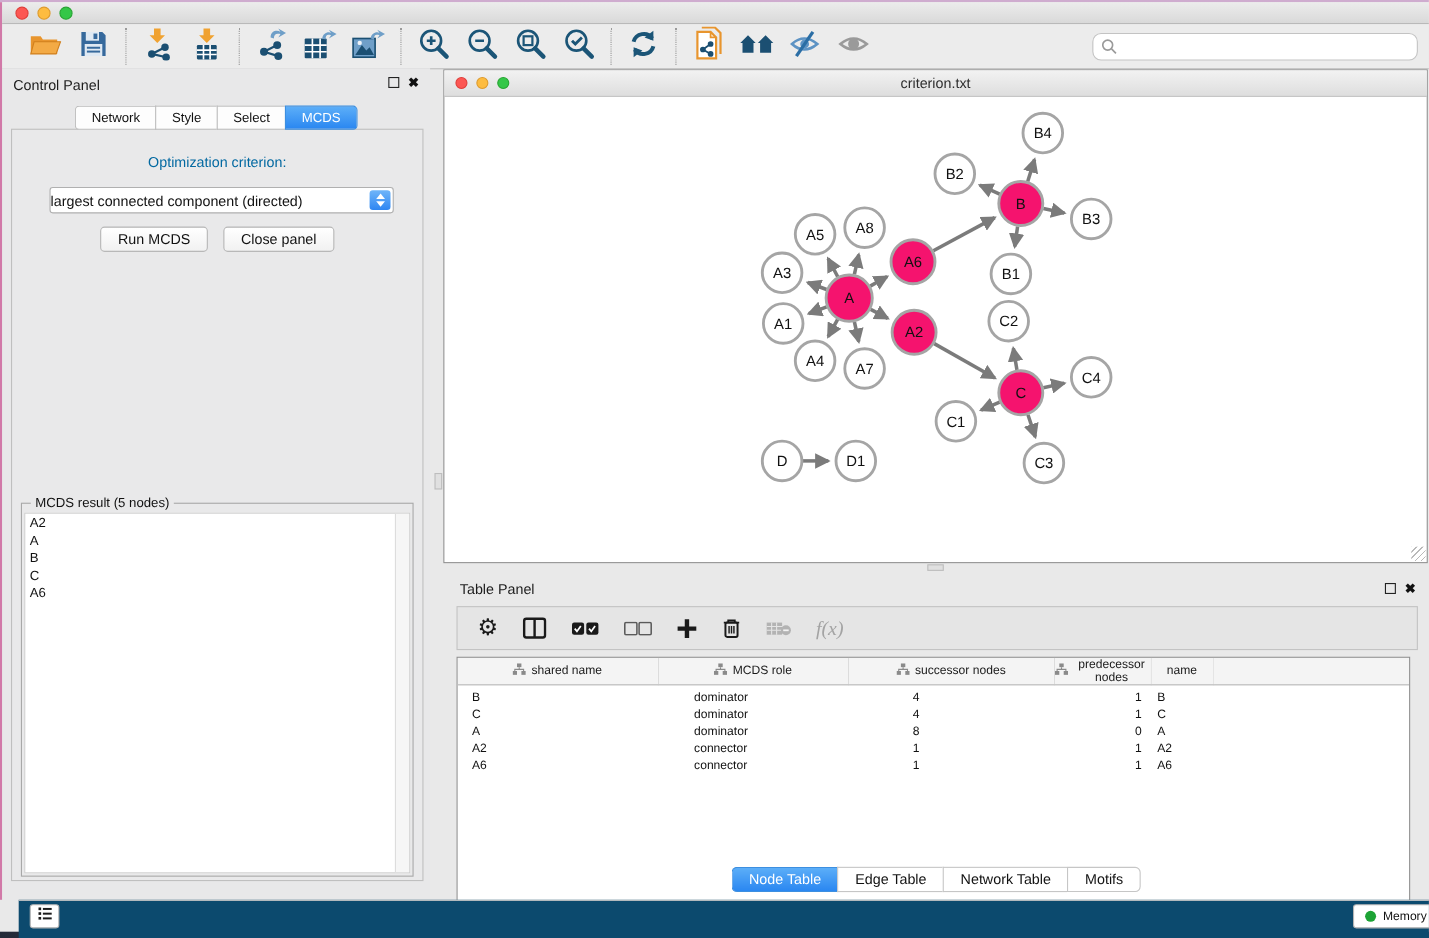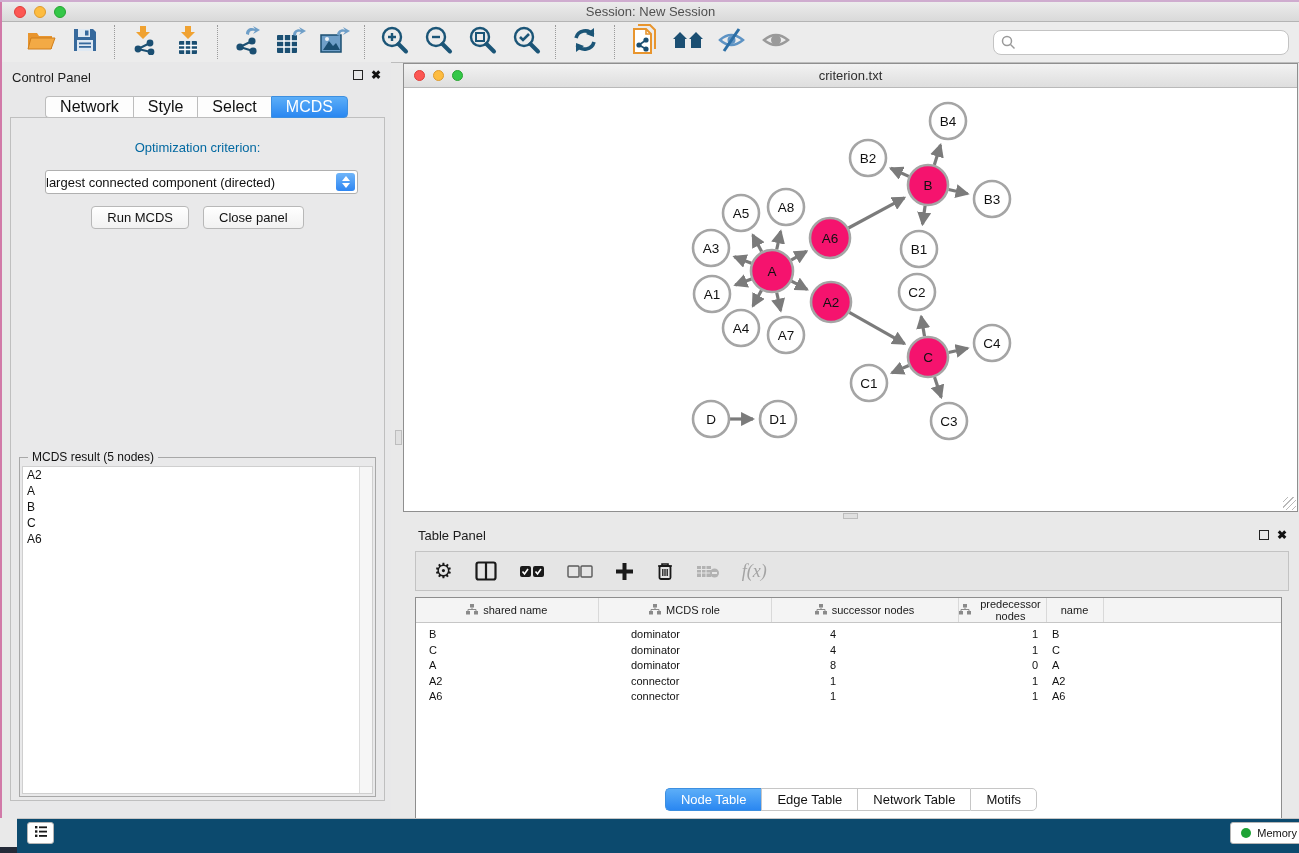--- a/index.html
+++ b/index.html
@@ -35,21 +35,21 @@
   .search-glass { position:absolute; left:8px; top:5px; }
 
   
   .control-panel { position:absolute; left:2px; top:62px; width:389px; height:756px; background:#e8e8e9; }
   .cp-header { position:absolute; left:0; top:0; right:0; height:30px; display:flex; align-items:center; }
   .cp-title { margin-left:10px; font-size:13px; color:#1c1c1c; }
   .panel-ctl { position:absolute; top:8px; display:flex; align-items:center; gap:8px; }
   .float-box { width:10px; height:10px; border:1.5px solid #222; display:inline-block; }
   .close-x { font-size:12px; font-weight:bold; color:#111; line-height:10px; }
   .cp-tabs { position:absolute; top:34px; left:0; right:0; display:flex; justify-content:center; z-index:3; }
-  .tab-seg { height:22px; padding:0 14px; display:flex; align-items:center; font-size:16px; color:#111;
+  .tab-seg { height:22px; padding:0 14px; display:flex; align-items:center; font-size:12px; color:#111;
     background:#fdfdfd; border:1px solid #bdbdbd; border-right:none; }
   .tab-seg:first-child { border-radius:4px 0 0 4px; }
   .tab-seg:last-child { border-radius:0 4px 4px 0; border-right:1px solid #bdbdbd; }
   .tab-seg.active { background:linear-gradient(#5caef8,#2a87f1); color:#fff; border-color:#3d8fe0; }
   .cp-body { position:absolute; left:8px; right:6px; top:55px; bottom:17px; border:1px solid #bfbfbf; background:#e9e9ea; }
   .opt-label { margin-top:22px; text-align:center; font-size:13px; color:#0369a1; }
   .select { position:relative; margin:15px 26px 0 34px; height:24px; background:#fff; border:1px solid #b0b0b0;
     border-radius:3px; display:flex; align-items:center; }
   .select .sel-text { font-size:13px; color:#111; }
   .stepper { position:absolute; right:2px; top:2px; width:19px; height:18px; border-radius:3px;
@@ -118,21 +118,20 @@
   .mem-label { font-size:11px; color:#111; }
 </style>
 </head>
 <body>
 
 <div class="desktop-top"></div>
 <div class="desktop-left"></div>
 <div class="desktop-bottom"></div>
 
 <div class="titlebar">
-  <div class="title">Session: New Session</div>
   <div class="lights">
     <div class="light red"></div>
     <div class="light yellow"></div>
     <div class="light green"></div>
   </div>
 </div>
 
 <div class="toolbar">
   <div class="tgroup">
     <div class="tbtn">

